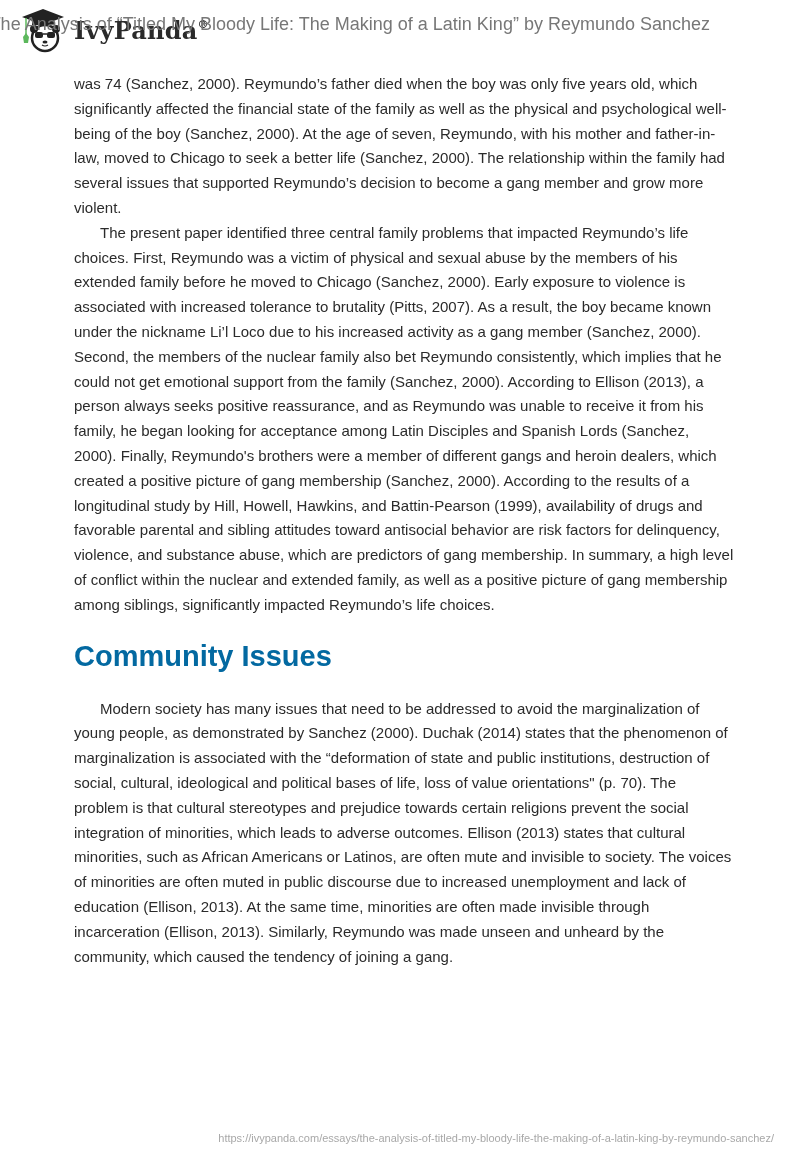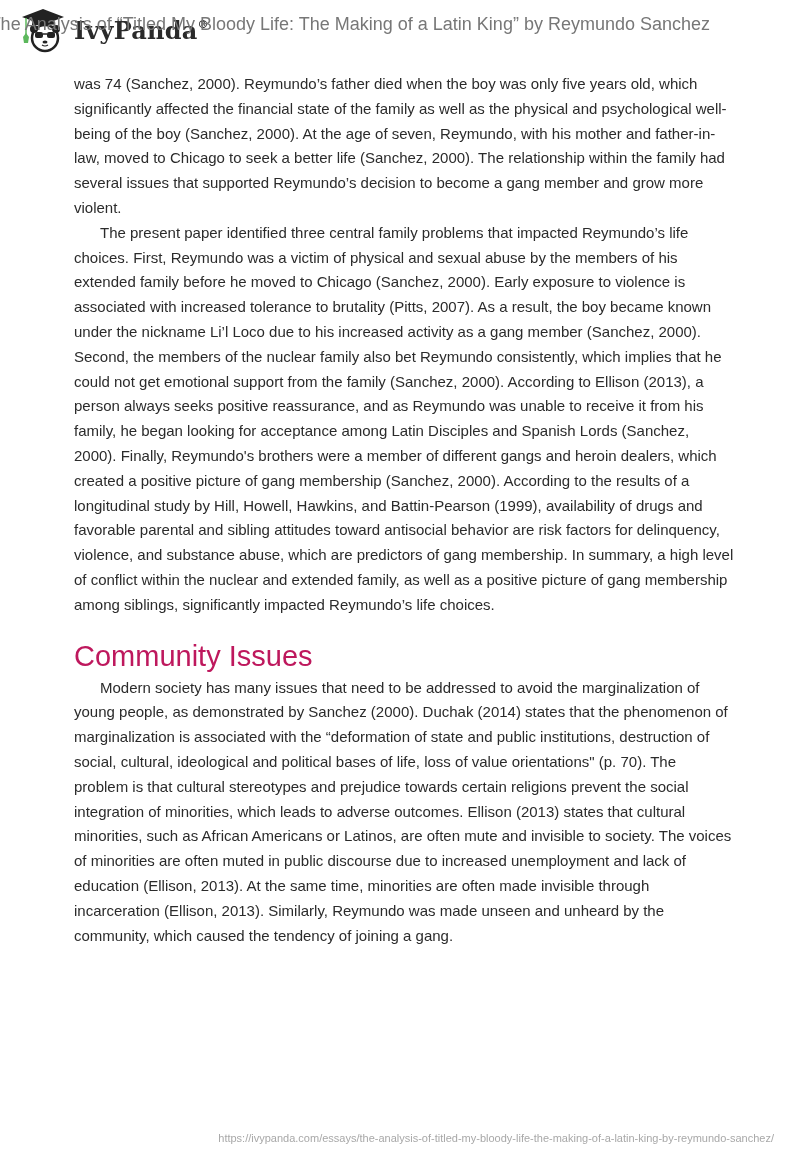--- a/index.html
+++ b/index.html
@@ -11,22 +11,22 @@
   .logo-text { font-family: "DejaVu Serif", serif; font-weight: bold; font-size: 24px;
                color: #2a2a2a; margin-left: 6px; letter-spacing: 0.2px; }
   .logo-text sup { font-size: 11px; vertical-align: top; position: relative; top: 2px; }
   .doc-title { position: absolute; right: 30px; top: 14px; font-size: 18px; color: #777777;
                white-space: nowrap; }
   .content { position: absolute; left: 74px; top: 72px; width: 660px; }
   p { margin: 0; font-size: 15px; line-height: 24.8px; color: #2b2b2b; }
   p.indent { text-indent: 26px; }
   .p1 { }
   .p2 { margin-top: 0; }
-  h2 { margin: 18px 0 0 0; font-size: 29px; line-height: 40px; font-weight: normal; color: #be185d; }
-  .p3 { }
+  h2 { margin: 18px 0 0 0; font-size: 29px; line-height: 40px; font-weight: bold; color: #0369a1; }
+  .p3 { margin-top: 21px; }
   .footer { position: absolute; right: 26px; top: 1132px; font-size: 11px; color: #a8a8a8;
             white-space: nowrap; }
 </style>
 </head>
 <body>
 
 <div class="header">
   <div class="logo">
     <svg class="logo-mark" viewBox="0 0 50 46">
 

